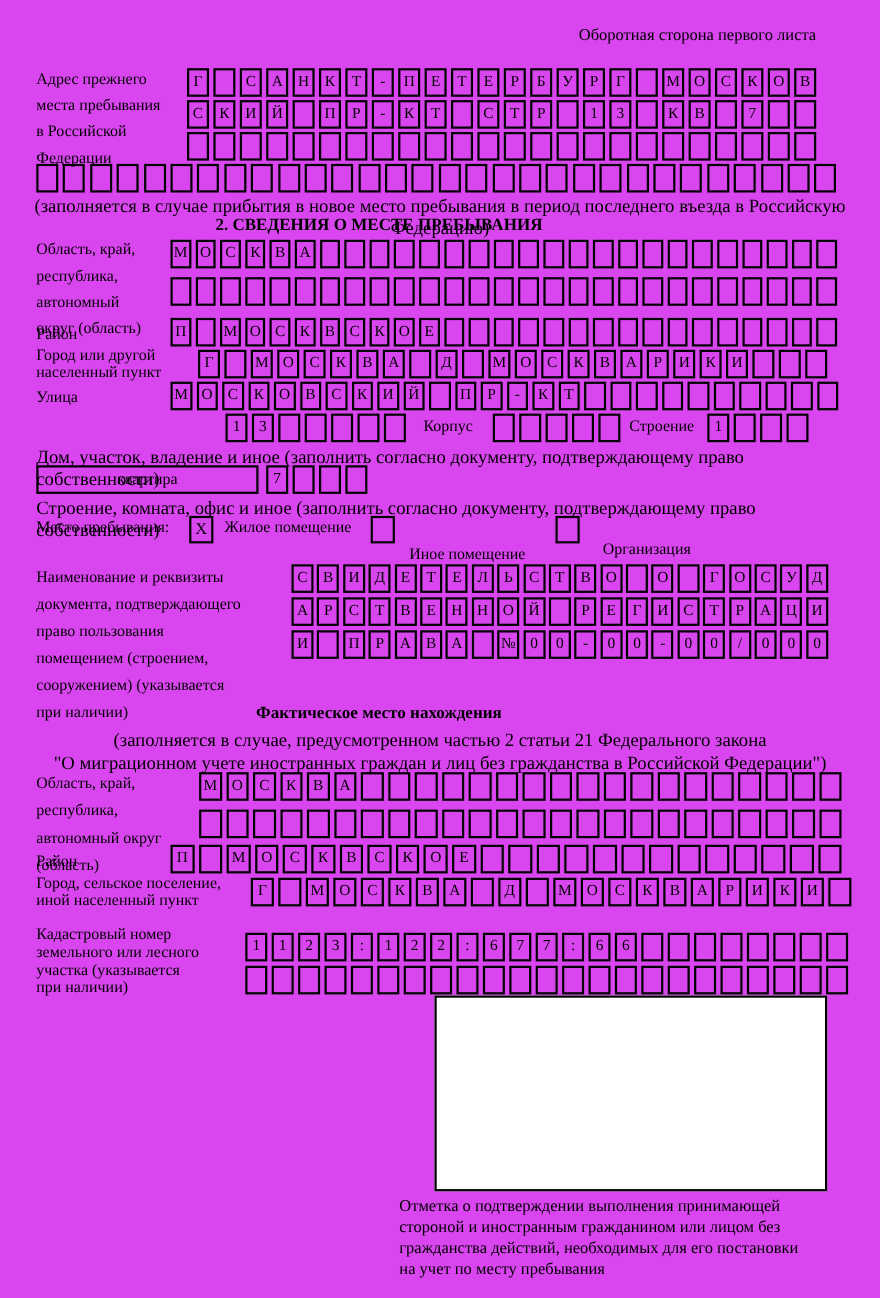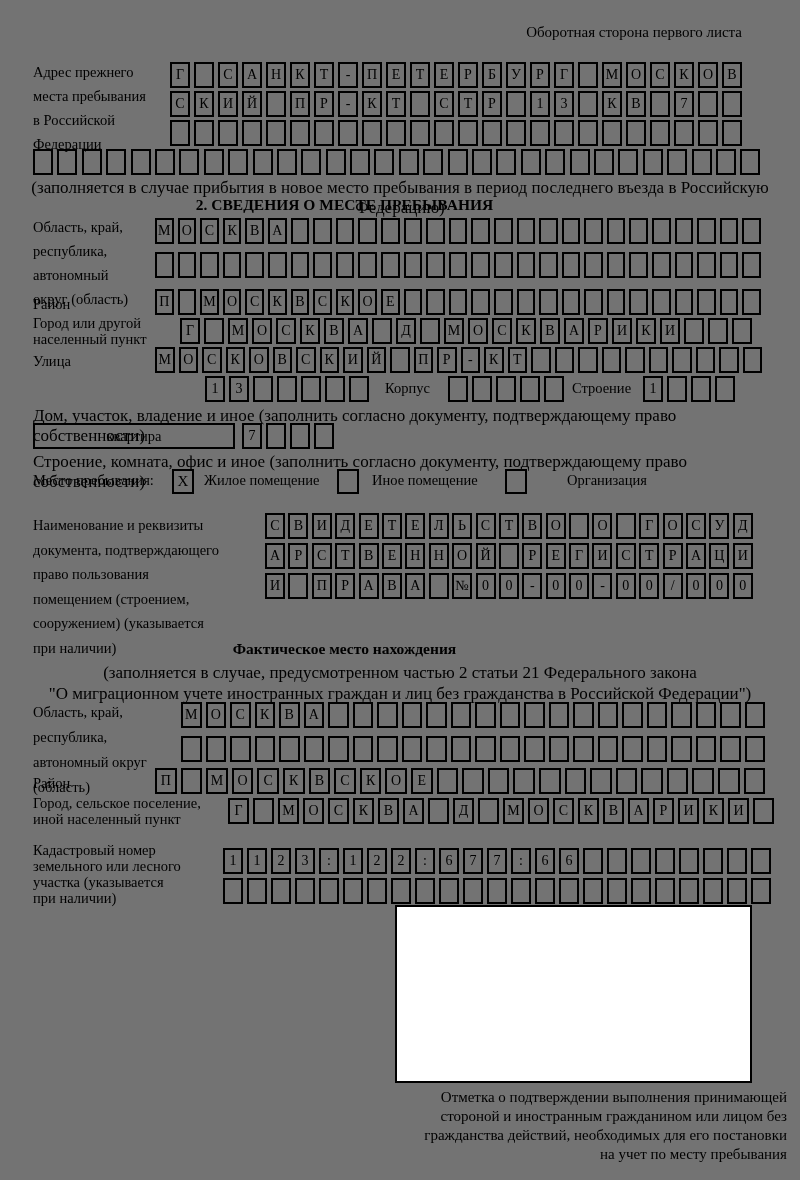--- a/index.html
+++ b/index.html
@@ -2,21 +2,21 @@
 <html><head>
 <meta charset="utf-8">
 <style>
   * { box-sizing: border-box; margin: 0; padding: 0; }
   html, body { background: #fff; }
   body {
     width: 800px; height: 1180px;
     font-family: "Liberation Serif", "DejaVu Serif", serif;
     color: #000;
   }
-  .page { position: relative; width: 800px; height: 1180px; overflow: hidden; background: #737373; }
+  .page { position: relative; width: 800px; height: 1180px; overflow: hidden; background: #d946ef; }
 
   .abs { position: absolute; }
 
   .side-note { top: 24px; left: 0; width: 742px; text-align: right; font-size: 15px; }
 
   .flabel { font-size: 14.5px; line-height: 24px; white-space: pre-line; }
   .lh23 { line-height: 16px; }
   .lh245 { line-height: 24.5px; }
   .lh25 { line-height: 25px; }
 
@@ -47,21 +47,21 @@
   }
 
   .checkbox {
     width: 22px; height: 25px; border: 2px solid #000;
     display: flex; align-items: center; justify-content: center;
     font-size: 15px;
   }
   .opt-label { font-size: 14.5px; }
 
   .stamp-box { border: 2px solid #000; background: #fff; }
-  .stamp-caption { text-align: right; font-size: 15px; line-height: 19px; white-space: pre-line; }
+  .stamp-caption { text-align: left; font-size: 15px; line-height: 19px; white-space: pre-line; }
 </style>
 </head>
 <body>
 
 <div class="page">
 
   <div class="abs side-note">Оборотная сторона первого листа</div>
 
   <div class="abs flabel" style="top:60px;left:33px;width:140px;">Адрес прежнего
 места пребывания
@@ -366,23 +366,23 @@
       <span class="cell"></span>
       <span class="cell"></span>
       <span class="cell"></span>
     </div>
   <div class="abs note" style="top:452px;left:33px;width:740px;">Строение, комната, офис и иное (заполнить согласно документу, подтверждающему право собственности)</div>
 
   <div class="abs opt-label" style="top:472px;left:33px;">Место пребывания:</div>
   <div class="abs checkbox" style="top:469px;left:172px;">X</div>
   <div class="abs opt-label" style="top:472px;left:204px;">Жилое помещение</div>
   <div class="abs checkbox" style="top:469px;left:337px;"></div>
-  <div class="abs opt-label" style="top:472px;left:372px;">Иное помещение</div>
+  <div class="abs opt-label" style="top:496px;left:372px;">Иное помещение</div>
   <div class="abs checkbox" style="top:469px;left:505px;"></div>
-  <div class="abs opt-label" style="top:472px;left:548px;margin-left:19px;">Организация</div>
+  <div class="abs opt-label" style="top:492px;left:548px;">Организация</div>
 
   <div class="abs flabel lh245" style="top:513px;left:33px;width:235px;">Наименование и реквизиты
 документа, подтверждающего
 право пользования
 помещением (строением,
 сооружением) (указывается
 при наличии)</div>
   <div class="abs cellrow g34" style="top:513px;left:265px;">
       <span class="cell">С</span>
       <span class="cell">В</span>

